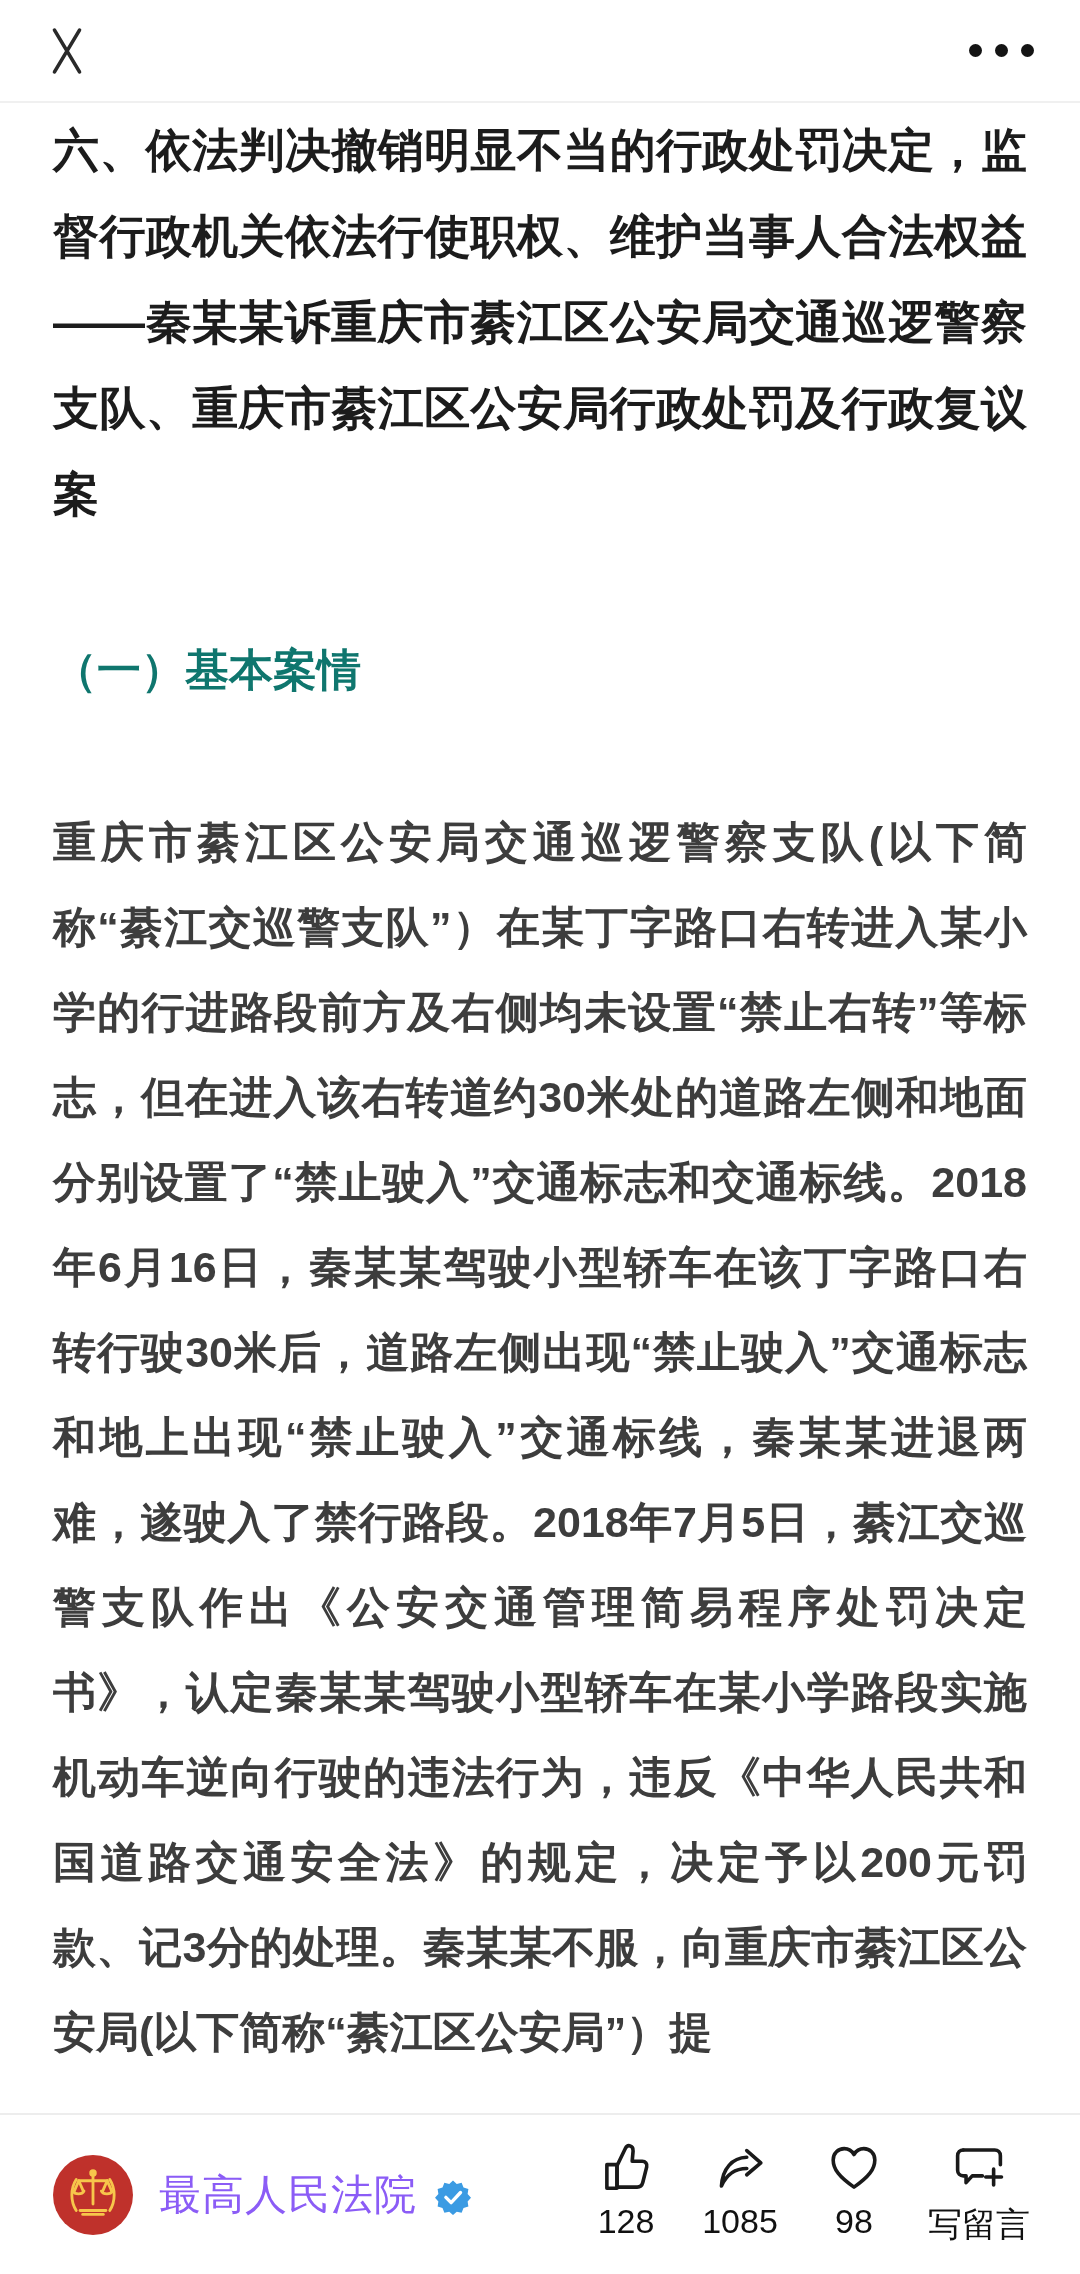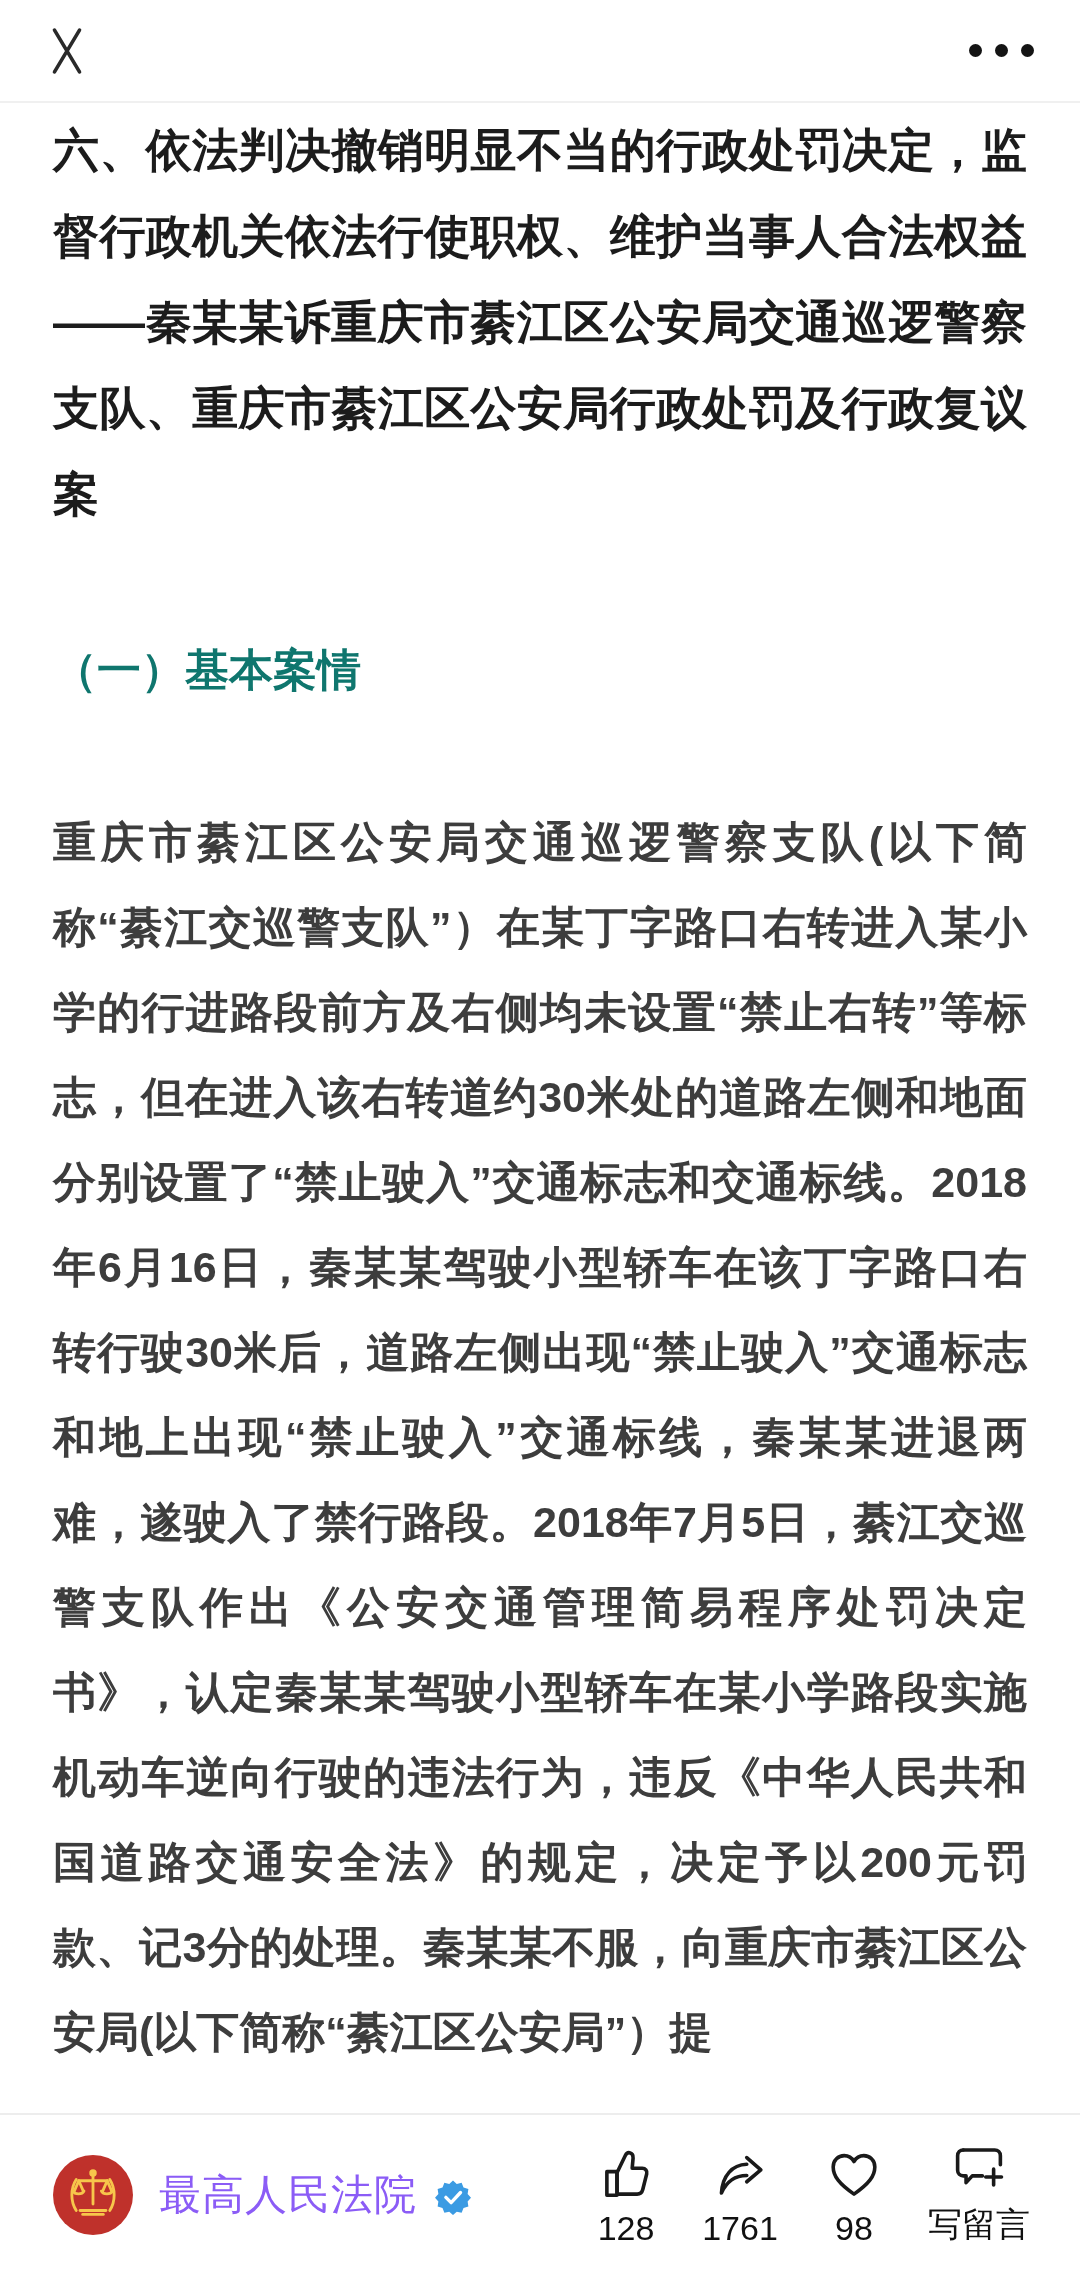--- a/index.html
+++ b/index.html
@@ -65,21 +65,21 @@
   }
   .account-name {
     font-size: 42px; color: #8b5cf6; font-weight: 500;
     letter-spacing: 1px;
     display: flex; align-items: center; gap: 18px;
   }
   .badge { width: 36px; height: 36px; flex: 0 0 auto; margin-top: 4px; }
 
   .actions {
     margin-left: auto;
-    display: flex; align-items: flex-end; gap: 34px;
+    display: flex; align-items: flex-start; gap: 34px;
   }
   .action {
     display: flex; flex-direction: column; align-items: center;
     min-width: 80px; cursor: pointer;
   }
   .action svg { display: block; }
   .action-label {
     margin-top: 7px;
     font-size: 34px; color: #111;
     white-space: nowrap;
@@ -149,21 +149,21 @@
         <span class="action-label">128</span>
       </div>
 
       <div class="action">
         <svg width="54" height="54" viewBox="0 0 48 48">
           <g stroke="#1a1a1a" stroke-width="3.2" fill="none" stroke-linejoin="round" stroke-linecap="round">
             <path d="M30 8.5 L42.5 19.5 L30 30"></path>
             <path d="M30 14.5 C17 15 8.5 24.5 7.5 40 C12.5 29 19.5 24.5 30 24.5"></path>
           </g>
         </svg>
-        <span class="action-label">1761</span>
+        <span class="action-label">1085</span>
       </div>
 
       <div class="action">
         <svg width="54" height="54" viewBox="0 0 48 48">
           <path d="M24 41 C11 32 5.5 25 5.5 16.8 C5.5 11 10 6.8 15.3 6.8 C19 6.8 22.2 8.9 24 12 C25.8 8.9 29 6.8 32.7 6.8 C38 6.8 42.5 11 42.5 16.8 C42.5 25 37 32 24 41 Z" stroke="#1a1a1a" stroke-width="3.2" fill="none" stroke-linejoin="round"></path>
         </svg>
         <span class="action-label">98</span>
       </div>
 
       <div class="action">

